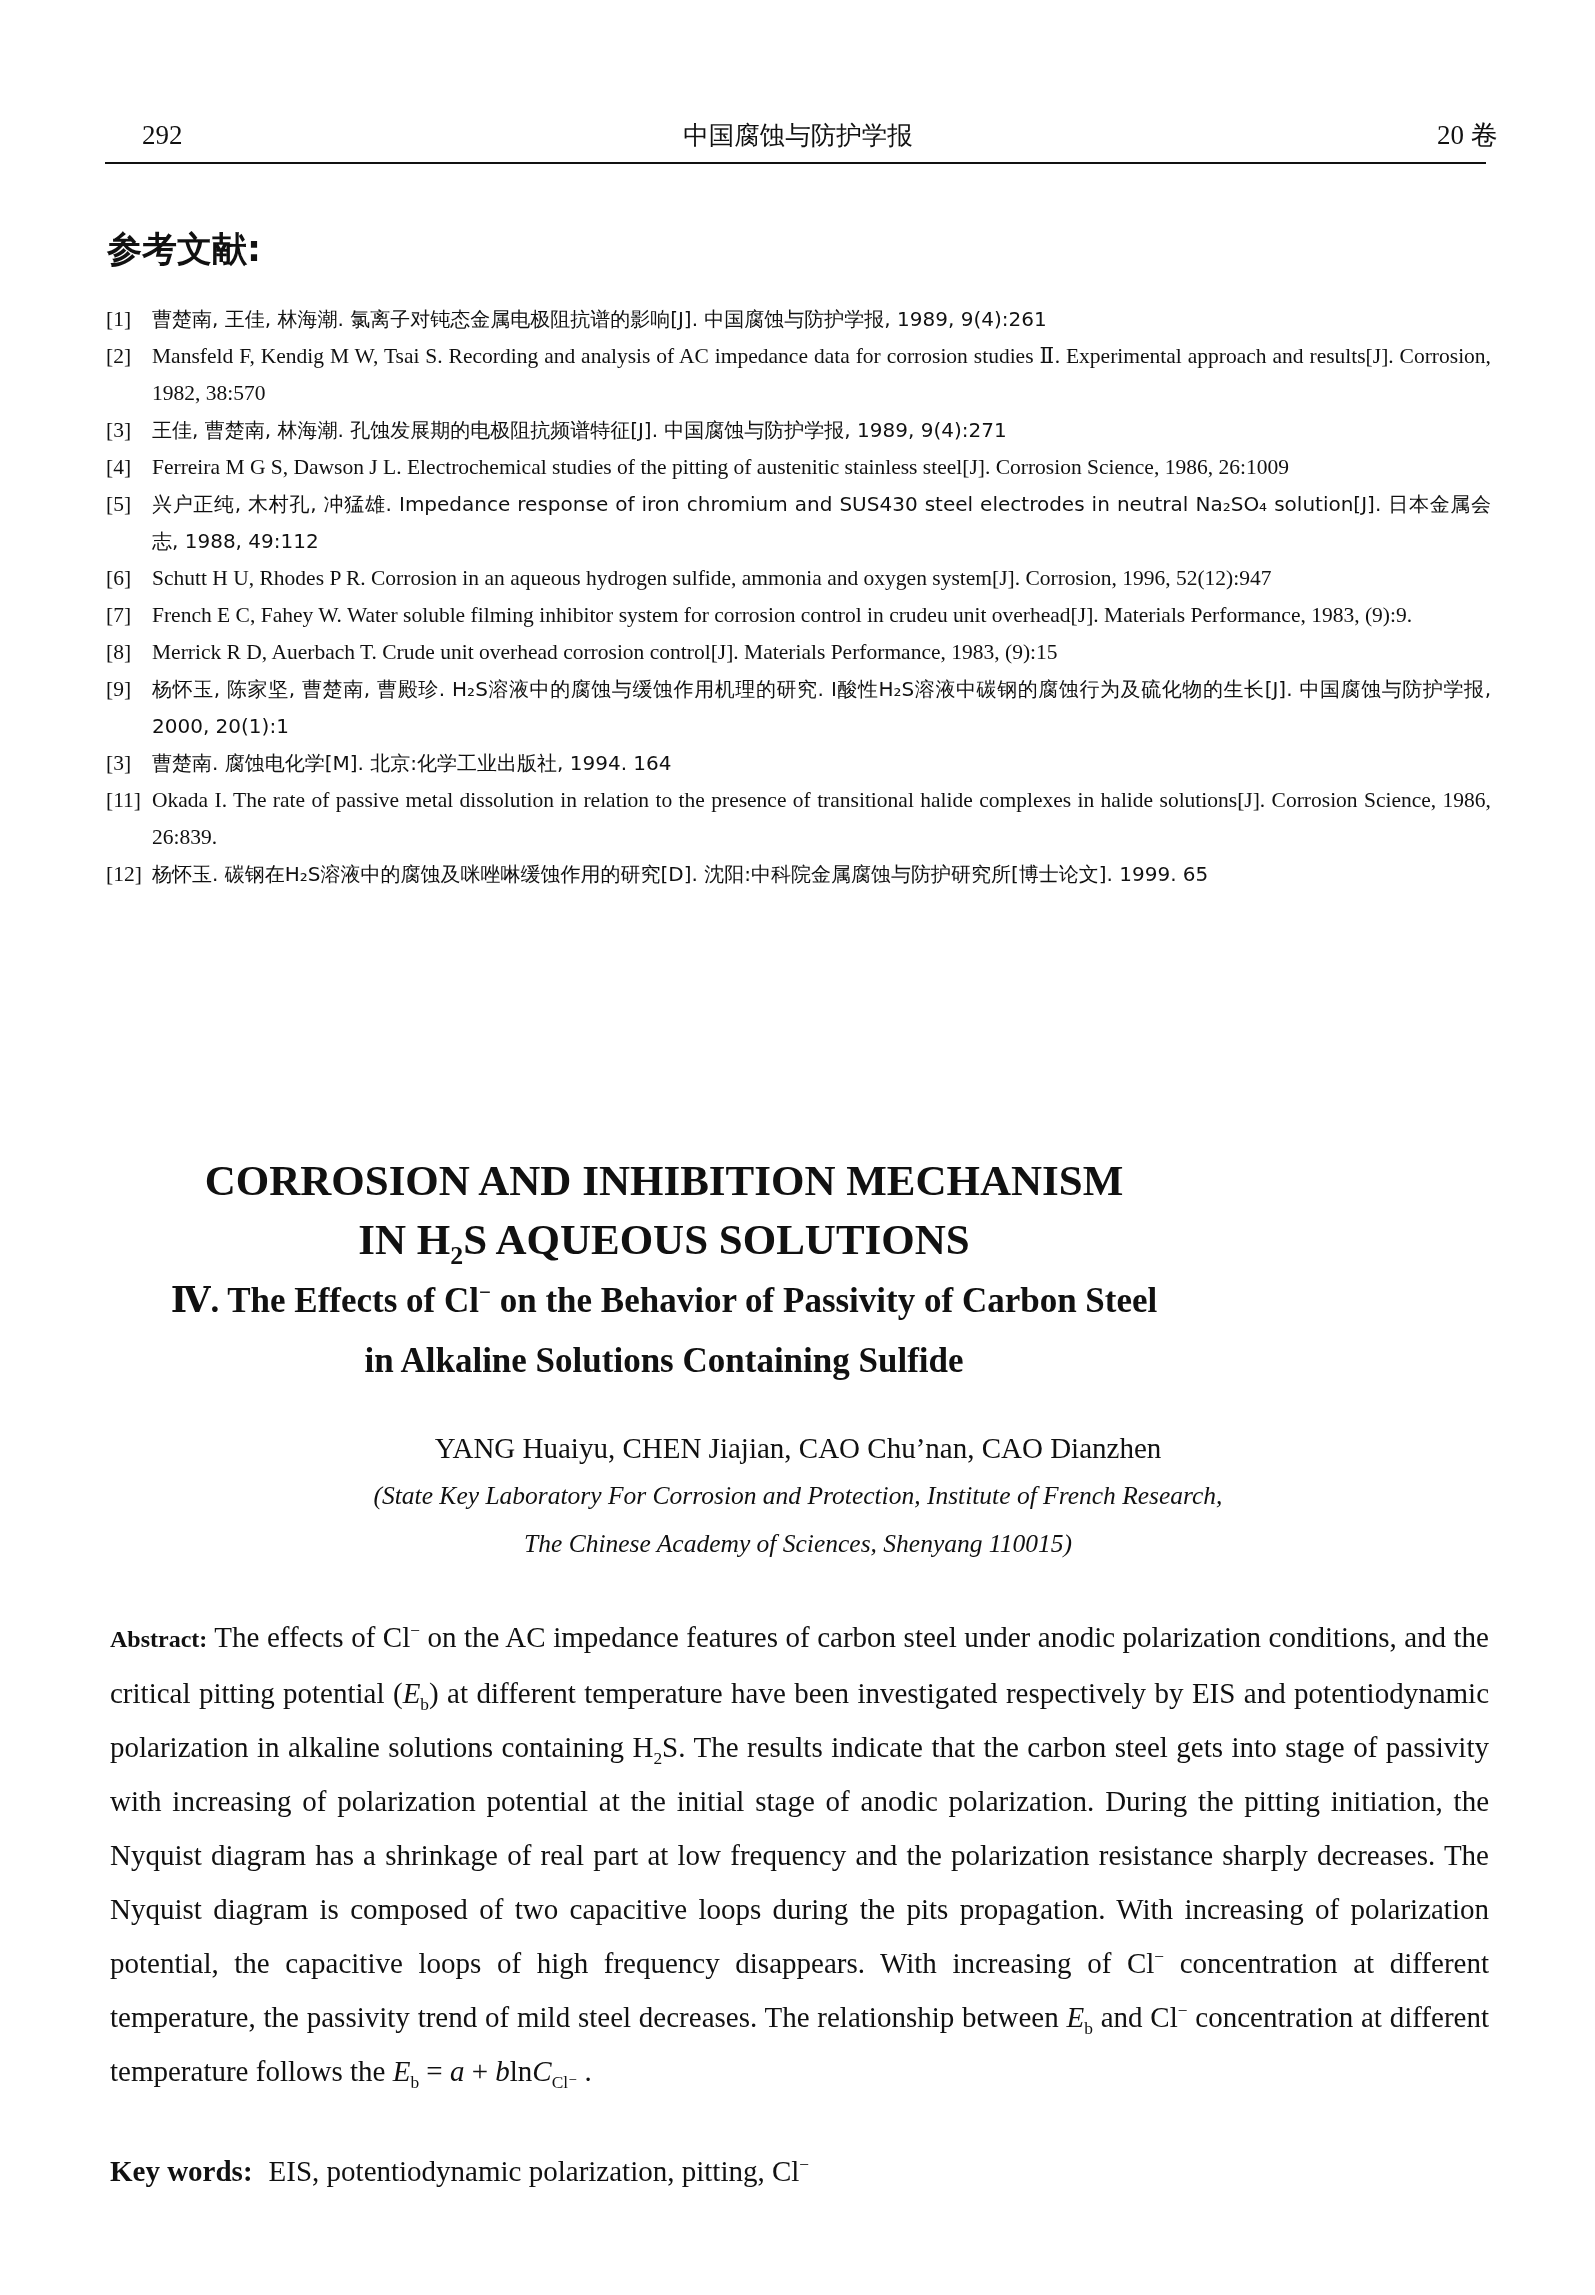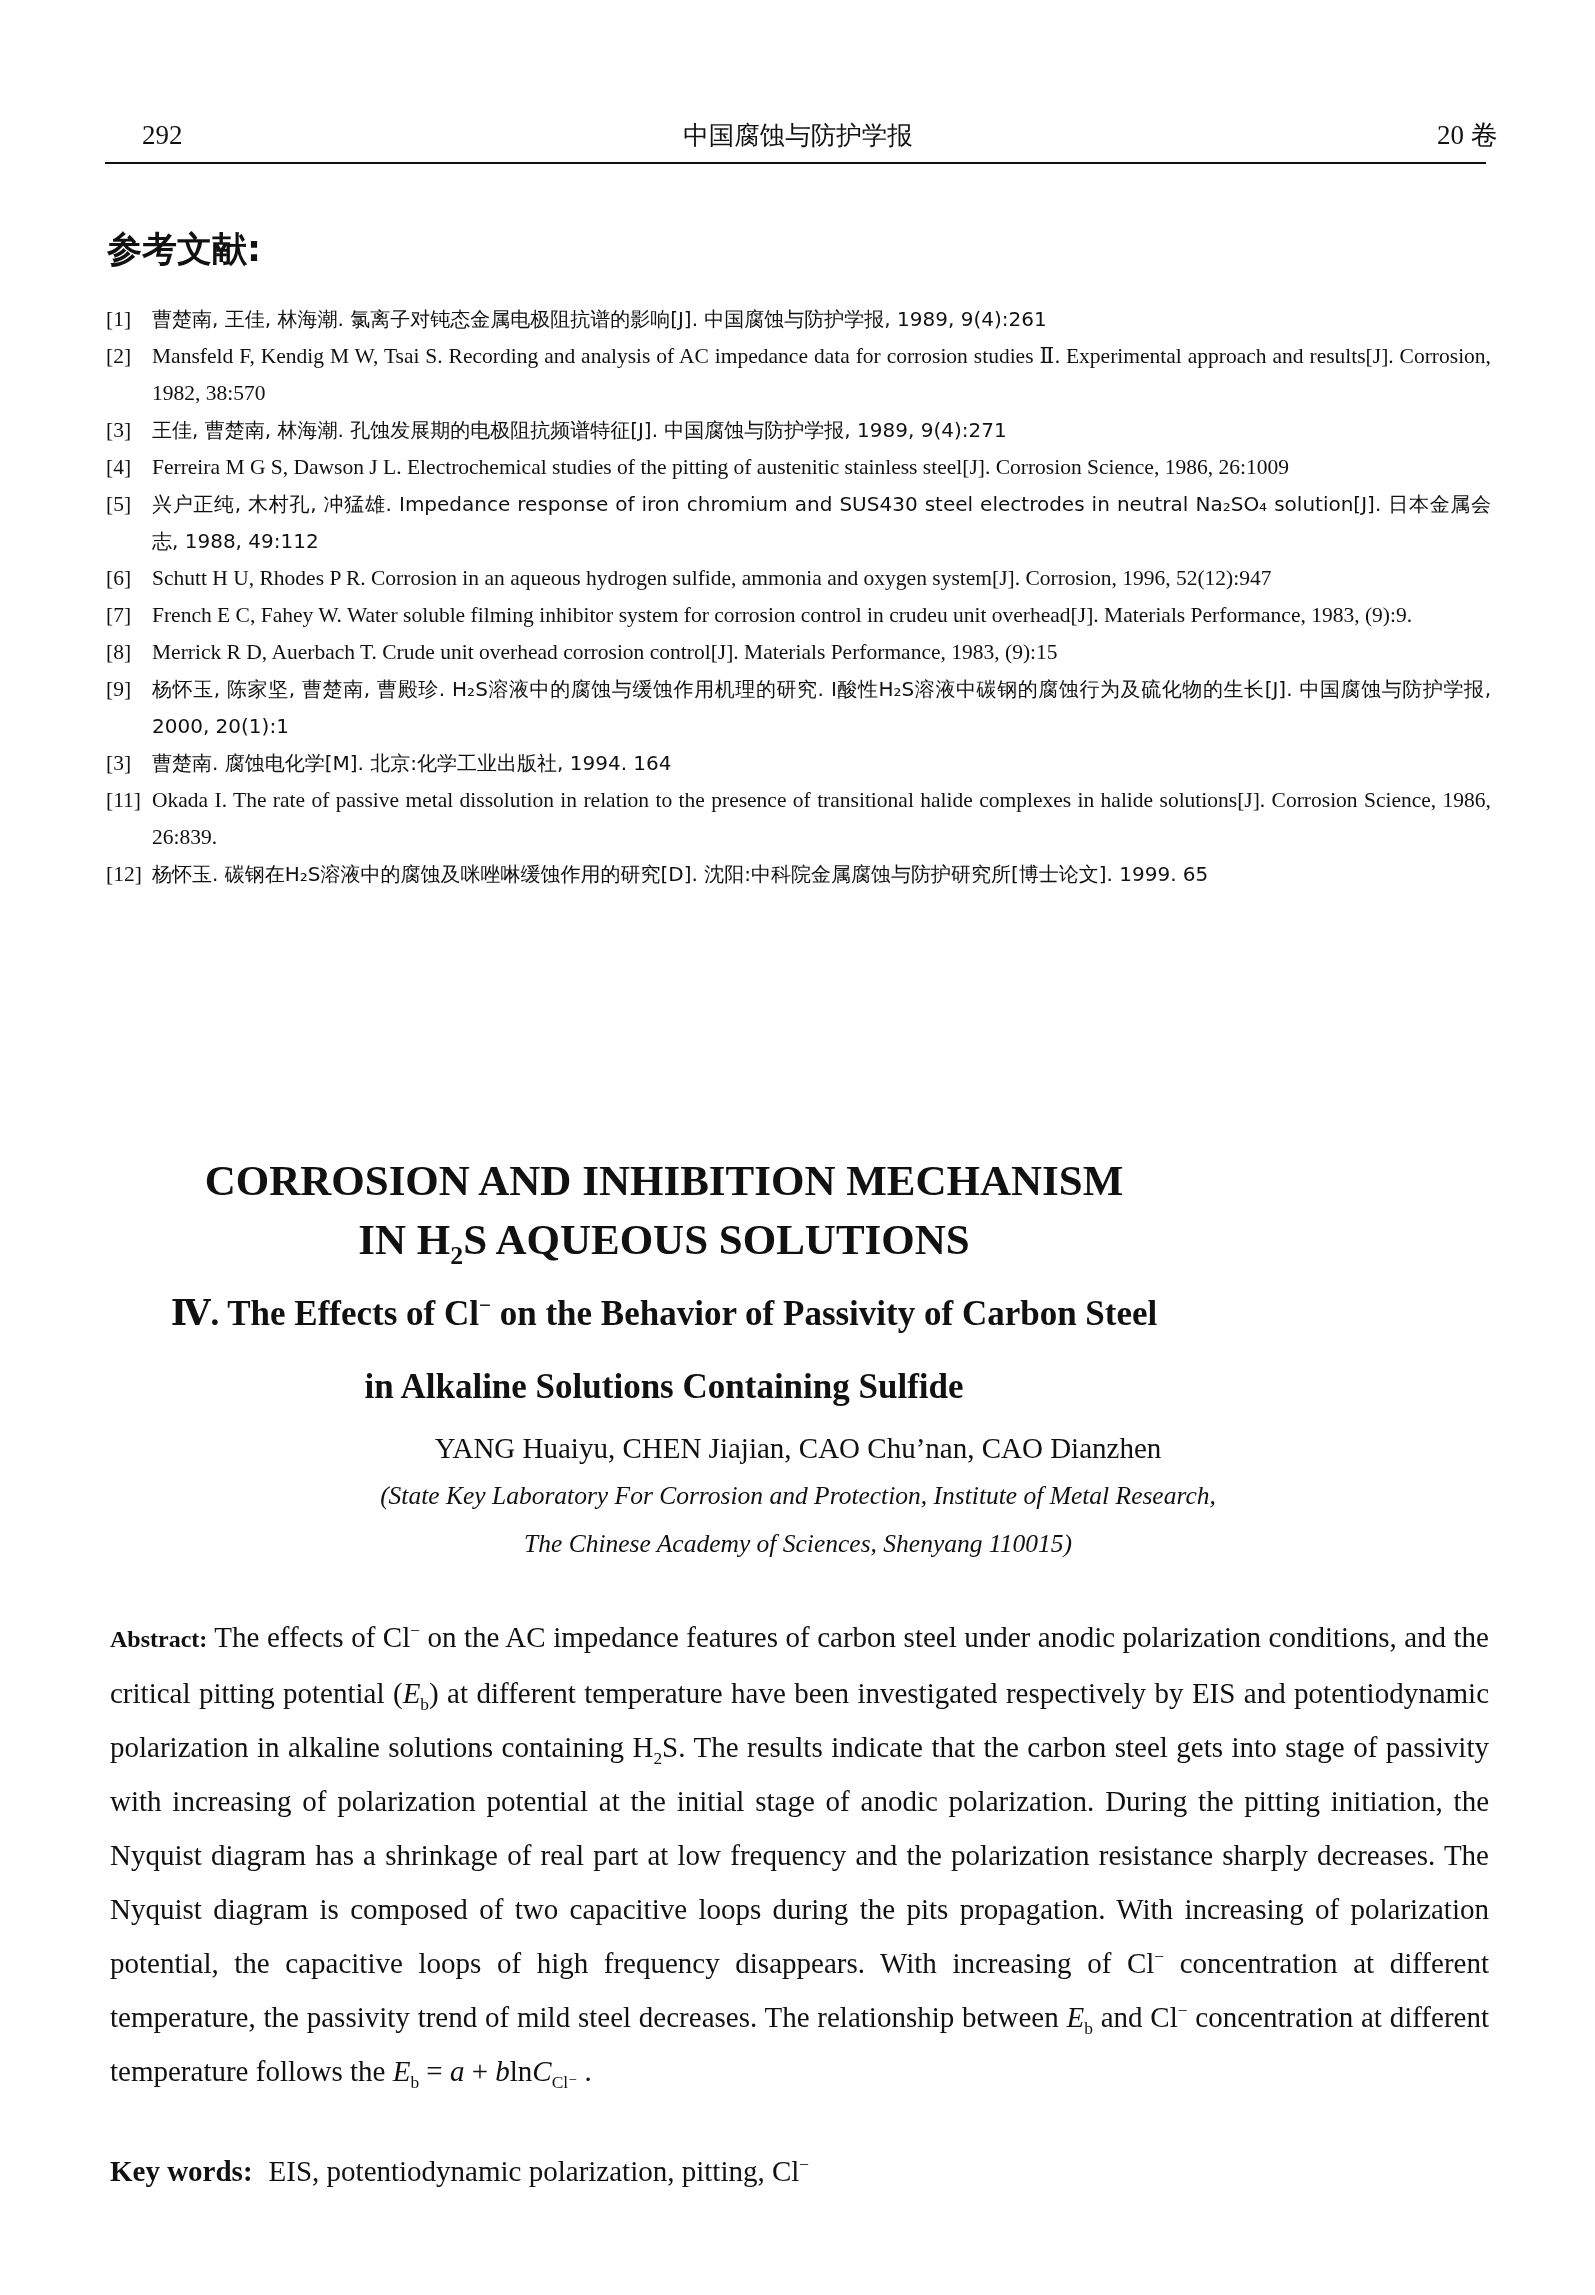--- a/index.html
+++ b/index.html
@@ -11,21 +11,21 @@
   #volume { left: 1392px; margin-left: 45px; }
   #rule { left: 105px; top: 162px; width: 1381px; height: 2.4px; background: #111; }
   #refs-heading { left: 107px; top: 228px; font-family: "DejaVu Sans", sans-serif; font-weight: bold; font-size: 35px; line-height: 43px; }
   #refs { left: 106px; top: 301px; width: 1385px; }
   .ref { position: relative; font-size: 21.5px; line-height: 37px; padding-left: 46px; text-align: justify; }
   .ref .num { position: absolute; left: 0; top: 0; }
   .ref .text { display: block; }
   .cn { font-family: "DejaVu Sans", sans-serif; font-size: 20px; }
   #title { left: 0; top: 1151px; width: 1328px; text-align: center; font-weight: bold; }
   .t1 { font-size: 43px; line-height: 59px; }
-  .t2 { font-size: 35px; line-height: 56px; margin-top: 17px; }
+  .t2 { font-size: 35px; line-height: 56px; margin-top: 4px; }
   sub, sup { font-size: 60%; line-height: 0; }
   #authors { left: 0; top: 1424px; width: 1596px; text-align: center; font-size: 29px; line-height: 48px; }
   .aff { font-style: italic; font-size: 25.5px; line-height: 48px; }
   #abstract { left: 110px; top: 1610px; width: 1379px; font-size: 29px; line-height: 54px; text-align: justify; }
   .lbl { font-weight: bold; font-size: 24px; }
   #keywords { left: 110px; top: 2147px; font-size: 29px; line-height: 48px; white-space: nowrap; }
   #keywords .lbl { font-size: 29px; margin-right: 16px; text-align: center; }
   i.math { font-style: italic; }
 </style>
 </head>
@@ -91,20 +91,20 @@
 
 <div class="abs" id="title">
   <div class="t1">CORROSION AND INHIBITION MECHANISM</div>
   <div class="t1"><span>IN H</span><sub>2</sub><span>S AQUEOUS SOLUTIONS</span></div>
   <div class="t2"><span>Ⅳ. The Effects of Cl</span><sup>−</sup><span> on the Behavior of Passivity of Carbon Steel</span></div>
   <div class="t2">in Alkaline Solutions Containing Sulfide</div>
 </div>
 
 <div class="abs" id="authors">
   <div>YANG Huaiyu,  CHEN Jiajian,  CAO Chu’nan,  CAO Dianzhen</div>
-  <div class="aff">(State Key Laboratory For Corrosion and Protection, Institute of Metal Research,</div>
+  <div class="aff">(State Key Laboratory For Corrosion and Protection, Institute of French Research,</div>
   <div class="aff">The Chinese Academy of Sciences, Shenyang 110015)</div>
 </div>
 
 <div class="abs" id="abstract"><span class="lbl">Abstract:</span><span> The effects of Cl</span><sup>−</sup><span> on the AC impedance features of carbon steel under anodic polarization conditions, and the critical pitting potential (</span><i class="math">E</i><sub>b</sub><span>) at different temperature have been investigated respectively by EIS and potentiodynamic polarization in alkaline solutions containing H</span><sub>2</sub><span>S. The results indicate that the carbon steel gets into stage of passivity with increasing of polarization potential at the initial stage of anodic polarization. During the pitting initiation, the Nyquist diagram has a shrinkage of real part at low frequency and the polarization resistance sharply decreases. The Nyquist diagram is composed of two capacitive loops during the pits propagation. With increasing of polarization potential, the capacitive loops of high frequency disappears. With increasing of Cl</span><sup>−</sup><span> concentration at different temperature, the passivity trend of mild steel decreases. The relationship between </span><i class="math">E</i><sub>b</sub><span> and Cl</span><sup>−</sup><span> concentration at different temperature follows the </span><i class="math">E</i><sub>b</sub><span> = </span><i class="math">a</i><span> + </span><i class="math">b</i><span>ln</span><i class="math">C</i><sub>Cl⁻</sub><span> .</span></div>
 
 <div class="abs" id="keywords"><span class="lbl">Key words:</span><span>EIS, potentiodynamic polarization, pitting, Cl</span><sup>−</sup></div>
 
 
 </body></html>

